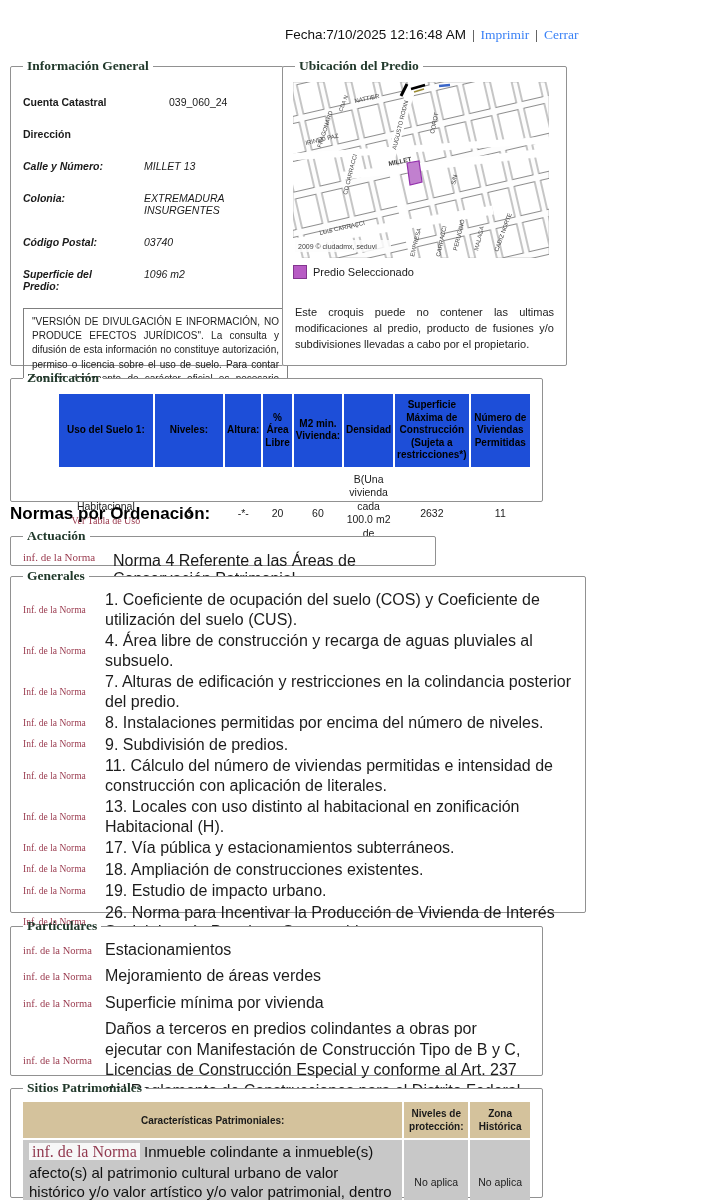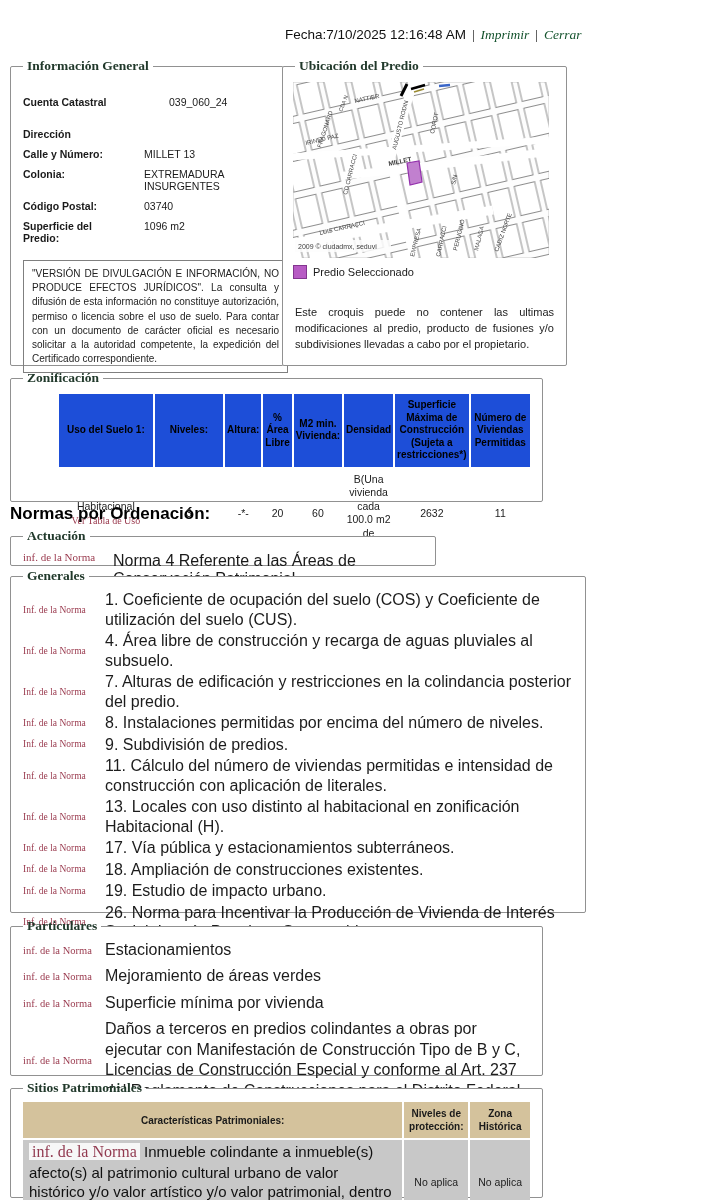--- a/index.html
+++ b/index.html
@@ -4,21 +4,21 @@
 <style>
   * { margin:0; padding:0; box-sizing:border-box; }
   html,body { background:#ffffff; }
   .page {
     position:relative; width:701px; height:1200px; background:#fff;
     font-family:"Liberation Sans","DejaVu Sans",sans-serif; color:#1a1a1a; overflow:hidden;
   }
   
   .date-line { position:absolute; top:27px; left:285px; font-size:13.5px; color:#111; white-space:nowrap; }
   .date-line .serif { font-family:"Liberation Serif","DejaVu Serif",serif; }
-  .date-line a { color:#14532d; text-decoration:none; font-family:"Liberation Serif","DejaVu Serif",serif; cursor:pointer;font-style:italic; }
+  .date-line a { color:#3b82f6; text-decoration:none; font-family:"Liberation Serif","DejaVu Serif",serif; cursor:pointer; }
   .sep { margin:0 6px; }
 
   
   fieldset {
     position:absolute; border:1px solid #919191; border-radius:2px; background:#fff; padding:0 10px;
   }
   legend {
     font-family:"Liberation Serif","DejaVu Serif",serif; font-weight:bold; font-size:13.5px;
     color:#21392b; padding:0 4px; margin-left:2px; white-space:nowrap;
   }
@@ -28,21 +28,21 @@
   fieldset.actuacion  { left:10px;  top:528px;  width:426px; height:38px;  }
   fieldset.generales  { left:10px;  top:568px;  width:576px; height:345px; }
   fieldset.particulares { left:10px; top:918px; width:533px; height:158px; }
   fieldset.sitios     { left:10px;  top:1080px; width:533px; height:118px; }
 
   
   .ig-row { display:flex; font-size:10.5px; margin:0 2px;gap:28px; }
   .ig-row.cuenta { margin-top:22px; }
   .ig-row.dir    { margin-top:20px; }
   .ig-row.first  { margin-top:16px; }
-  .ig-row + .ig-row.f { margin-top:8px; }
+  .ig-row + .ig-row.f { margin-top:20px;font-style:italic; }
   .ig-label { font-weight:bold; }
   .ig-row.cuenta .ig-label { width:118px; }
   .ig-row.f .ig-label { width:93px; flex-shrink:0; }
   .disclaimer {
     margin:16px 2px 0 2px; border:1px solid #7f7f7f; padding:6px 8px;
     font-size:10px; line-height:1.42; text-align:justify; color:#222;
   }
 
   
   .map-wrap { margin-top:8px; }

